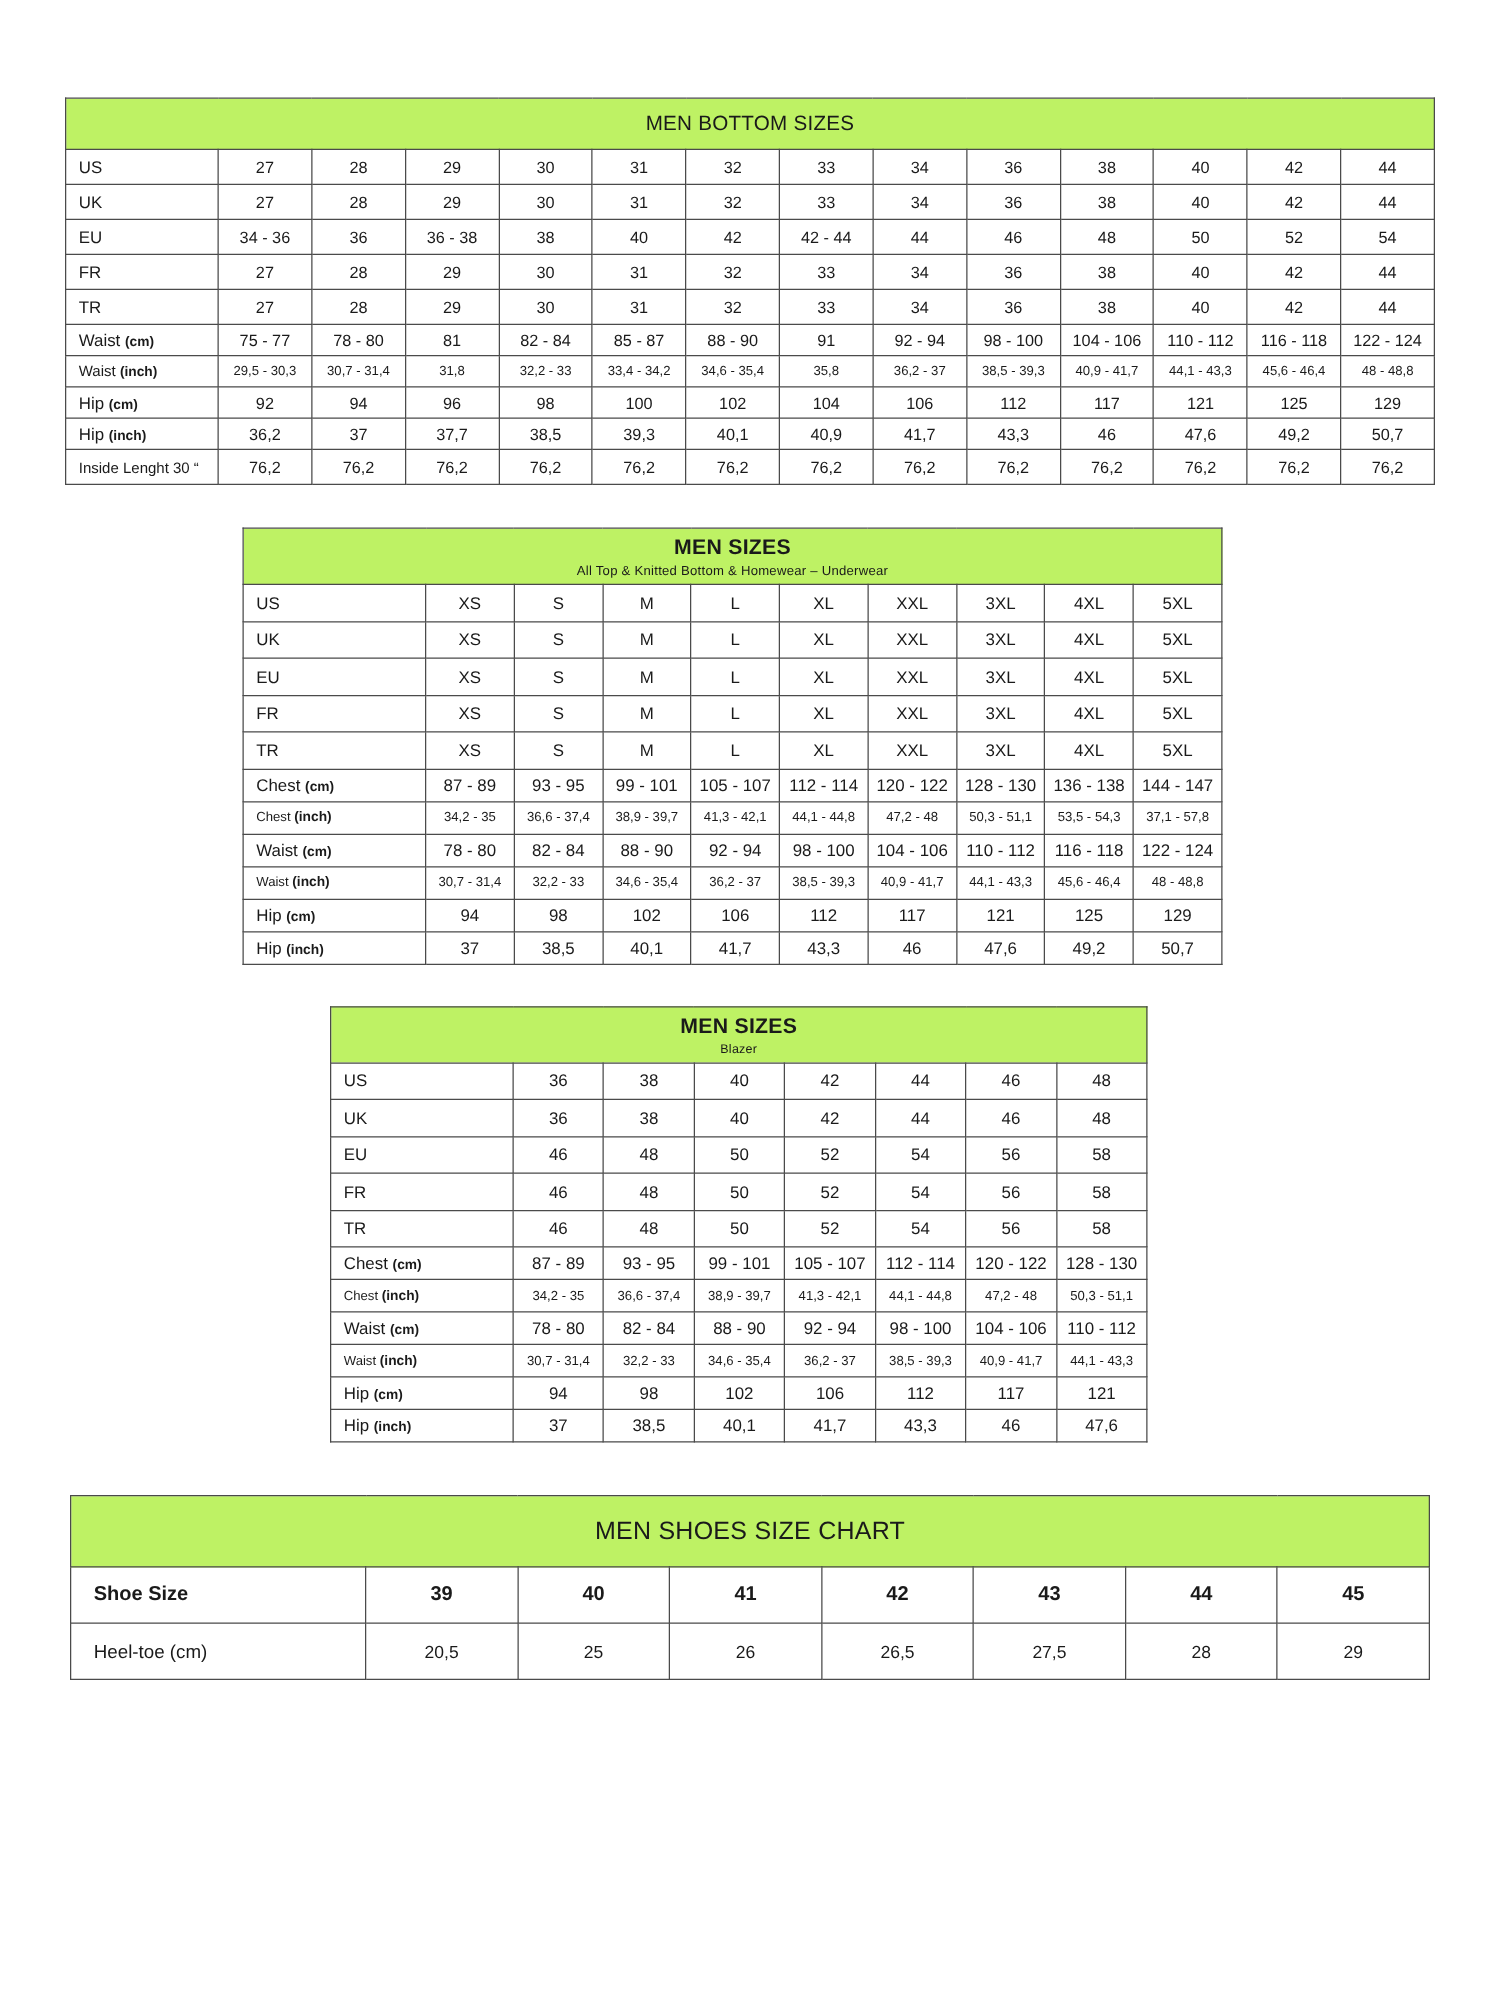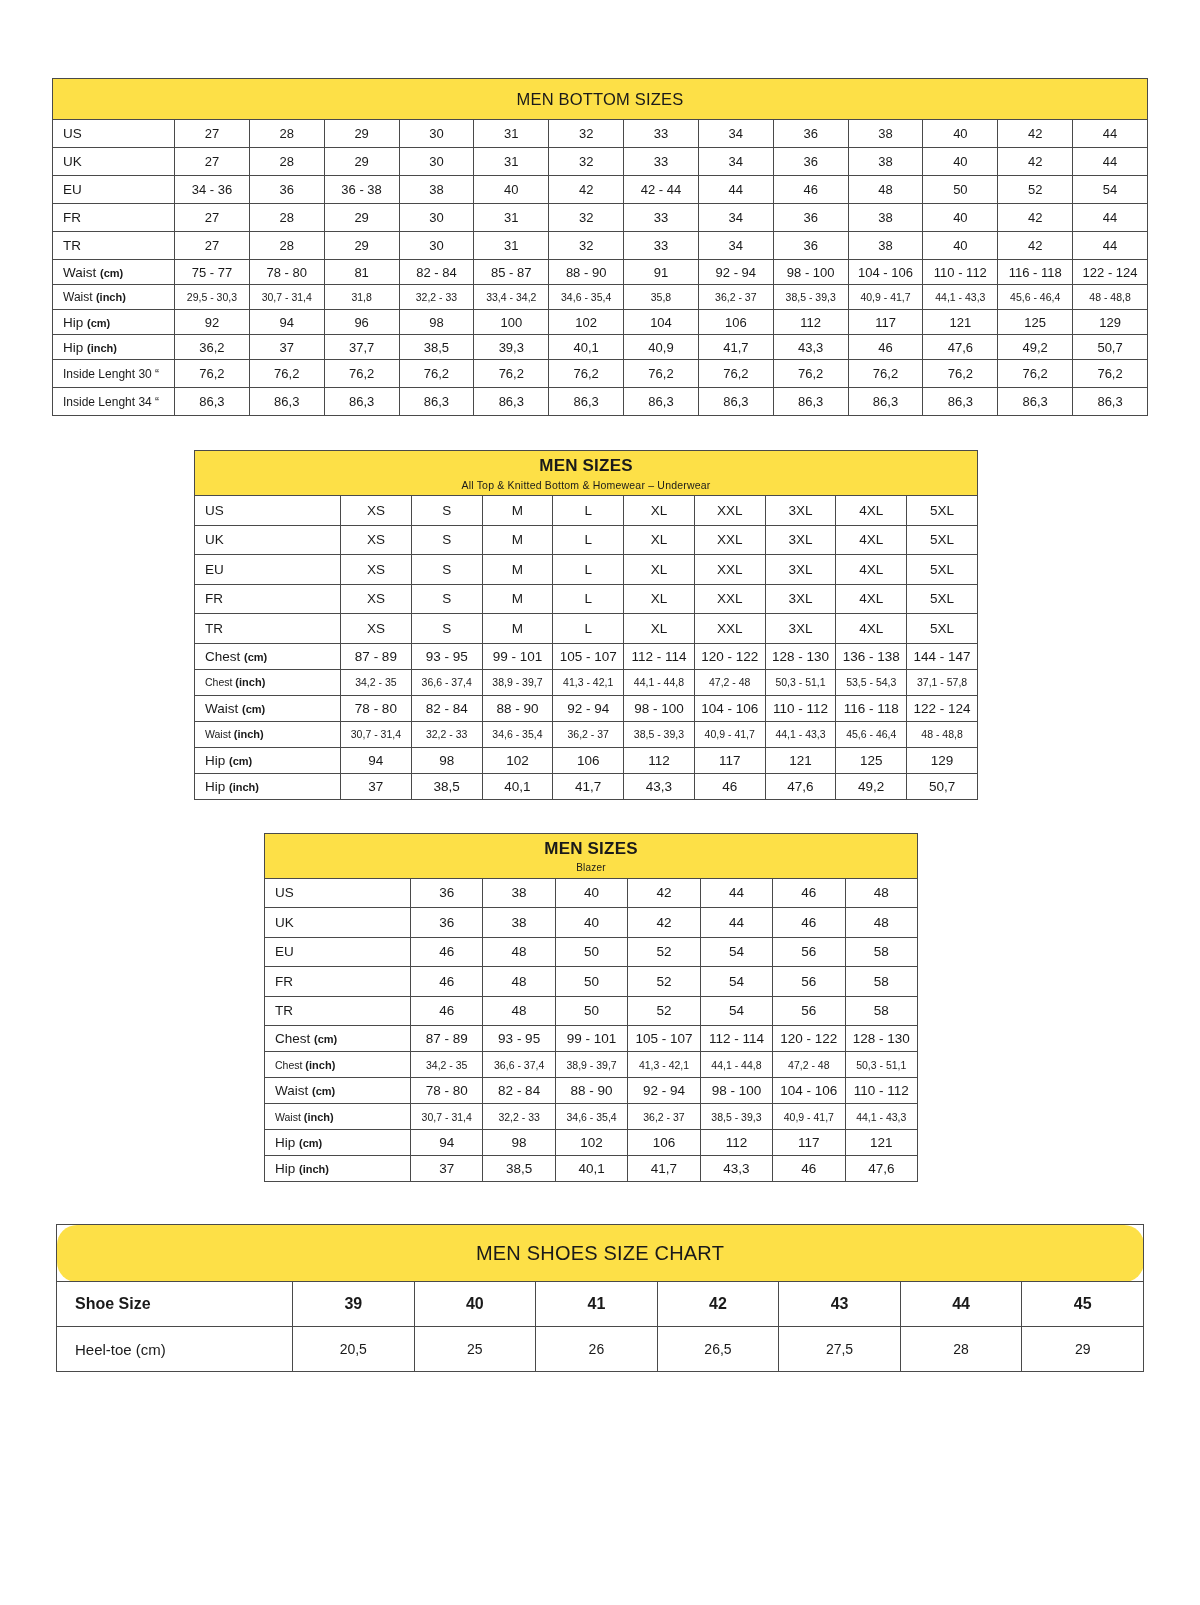--- a/index.html
+++ b/index.html
@@ -27,21 +27,21 @@
     table-layout: fixed;
   }
   table.chart td, table.chart th {
     border: 1px solid #4a4a4a;
     text-align: center;
     vertical-align: middle;
     font-weight: normal;
     padding: 0;
   }
   .title-cell {
-    background: #fde047;
+    background: #bef264;
     text-align: center !important;
     font-weight: bold;
     letter-spacing: 0.2px;
     margin-top: 24px;
   }
   .rowlabel {
     text-align: left !important;
     padding-left: 10px !important;
     font-weight: bold;
   }
@@ -81,21 +81,21 @@
   #t3 col.lbl { width: 146px; }
   #t3 td { height: 28.5px; font-size: 13.5px; }
   #t3 .small td { font-size: 10.5px; height: 25px; }
   #t3 .two-line td { height: 25px; }
 
   
   #t4-wrap { margin: 42px 0 0 56px; width: 1088px; }
   #t4 { width: 1088px; }
   #t4 .title-cell { height: 56px; font-size: 20px; }
   #t4 col.lbl { width: 236px; }
-  #t4 td { height: 44px; font-size: 14px; border-radius: 20px; }
+  #t4 td { height: 44px; font-size: 14px; }
   #t4 td.rowlabel { font-size: 15px; padding-left: 18px !important; margin-left: 28px; }
   #t4 .bighdr td { font-size: 16px; font-weight: bold; }
 </style>
 </head>
 <body>
 
 <div class="page">
 
   <div id="t1-wrap">
     <table class="chart" id="t1">
@@ -287,36 +287,20 @@
         <td>76,2</td>
         <td>76,2</td>
         <td>76,2</td>
         <td>76,2</td>
         <td>76,2</td>
         <td>76,2</td>
         <td>76,2</td>
         <td>76,2</td>
         <td>76,2</td>
       </tr>
-      <tr>
-        <td class="rowlabel lbl-sm">Inside Lenght 34 “</td>
-        <td>86,3</td>
-        <td>86,3</td>
-        <td>86,3</td>
-        <td>86,3</td>
-        <td>86,3</td>
-        <td>86,3</td>
-        <td>86,3</td>
-        <td>86,3</td>
-        <td>86,3</td>
-        <td>86,3</td>
-        <td>86,3</td>
-        <td>86,3</td>
-        <td>86,3</td>
-      </tr>
     </tbody>
       </table>
   </div>
 
   <div id="t2-wrap">
     <table class="chart" id="t2">
       <colgroup>
         <col class="lbl">
           <col>
           <col>

